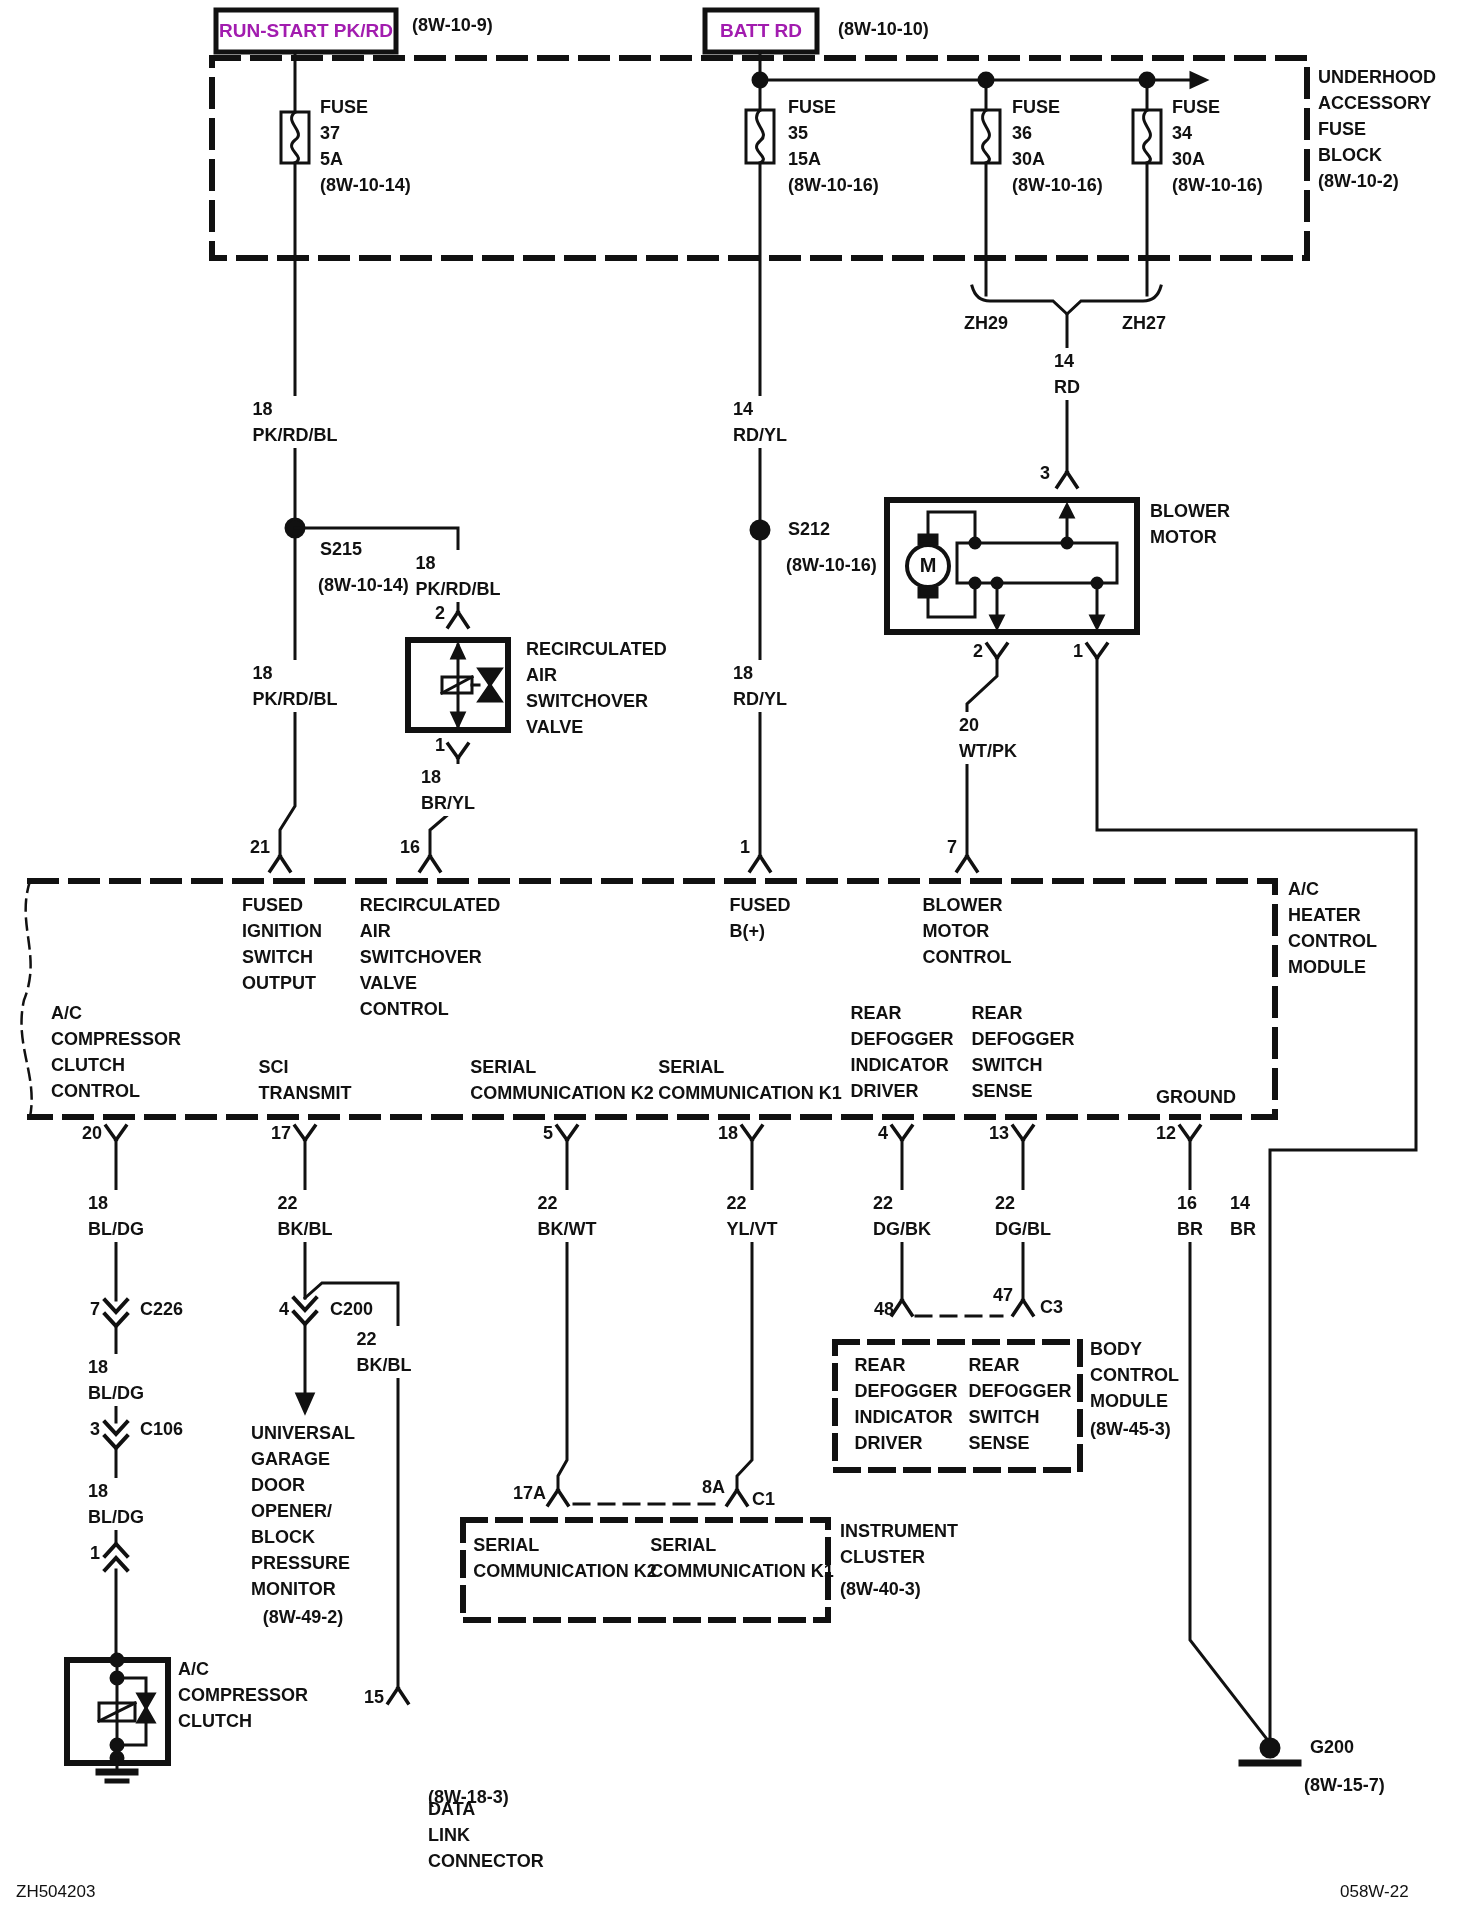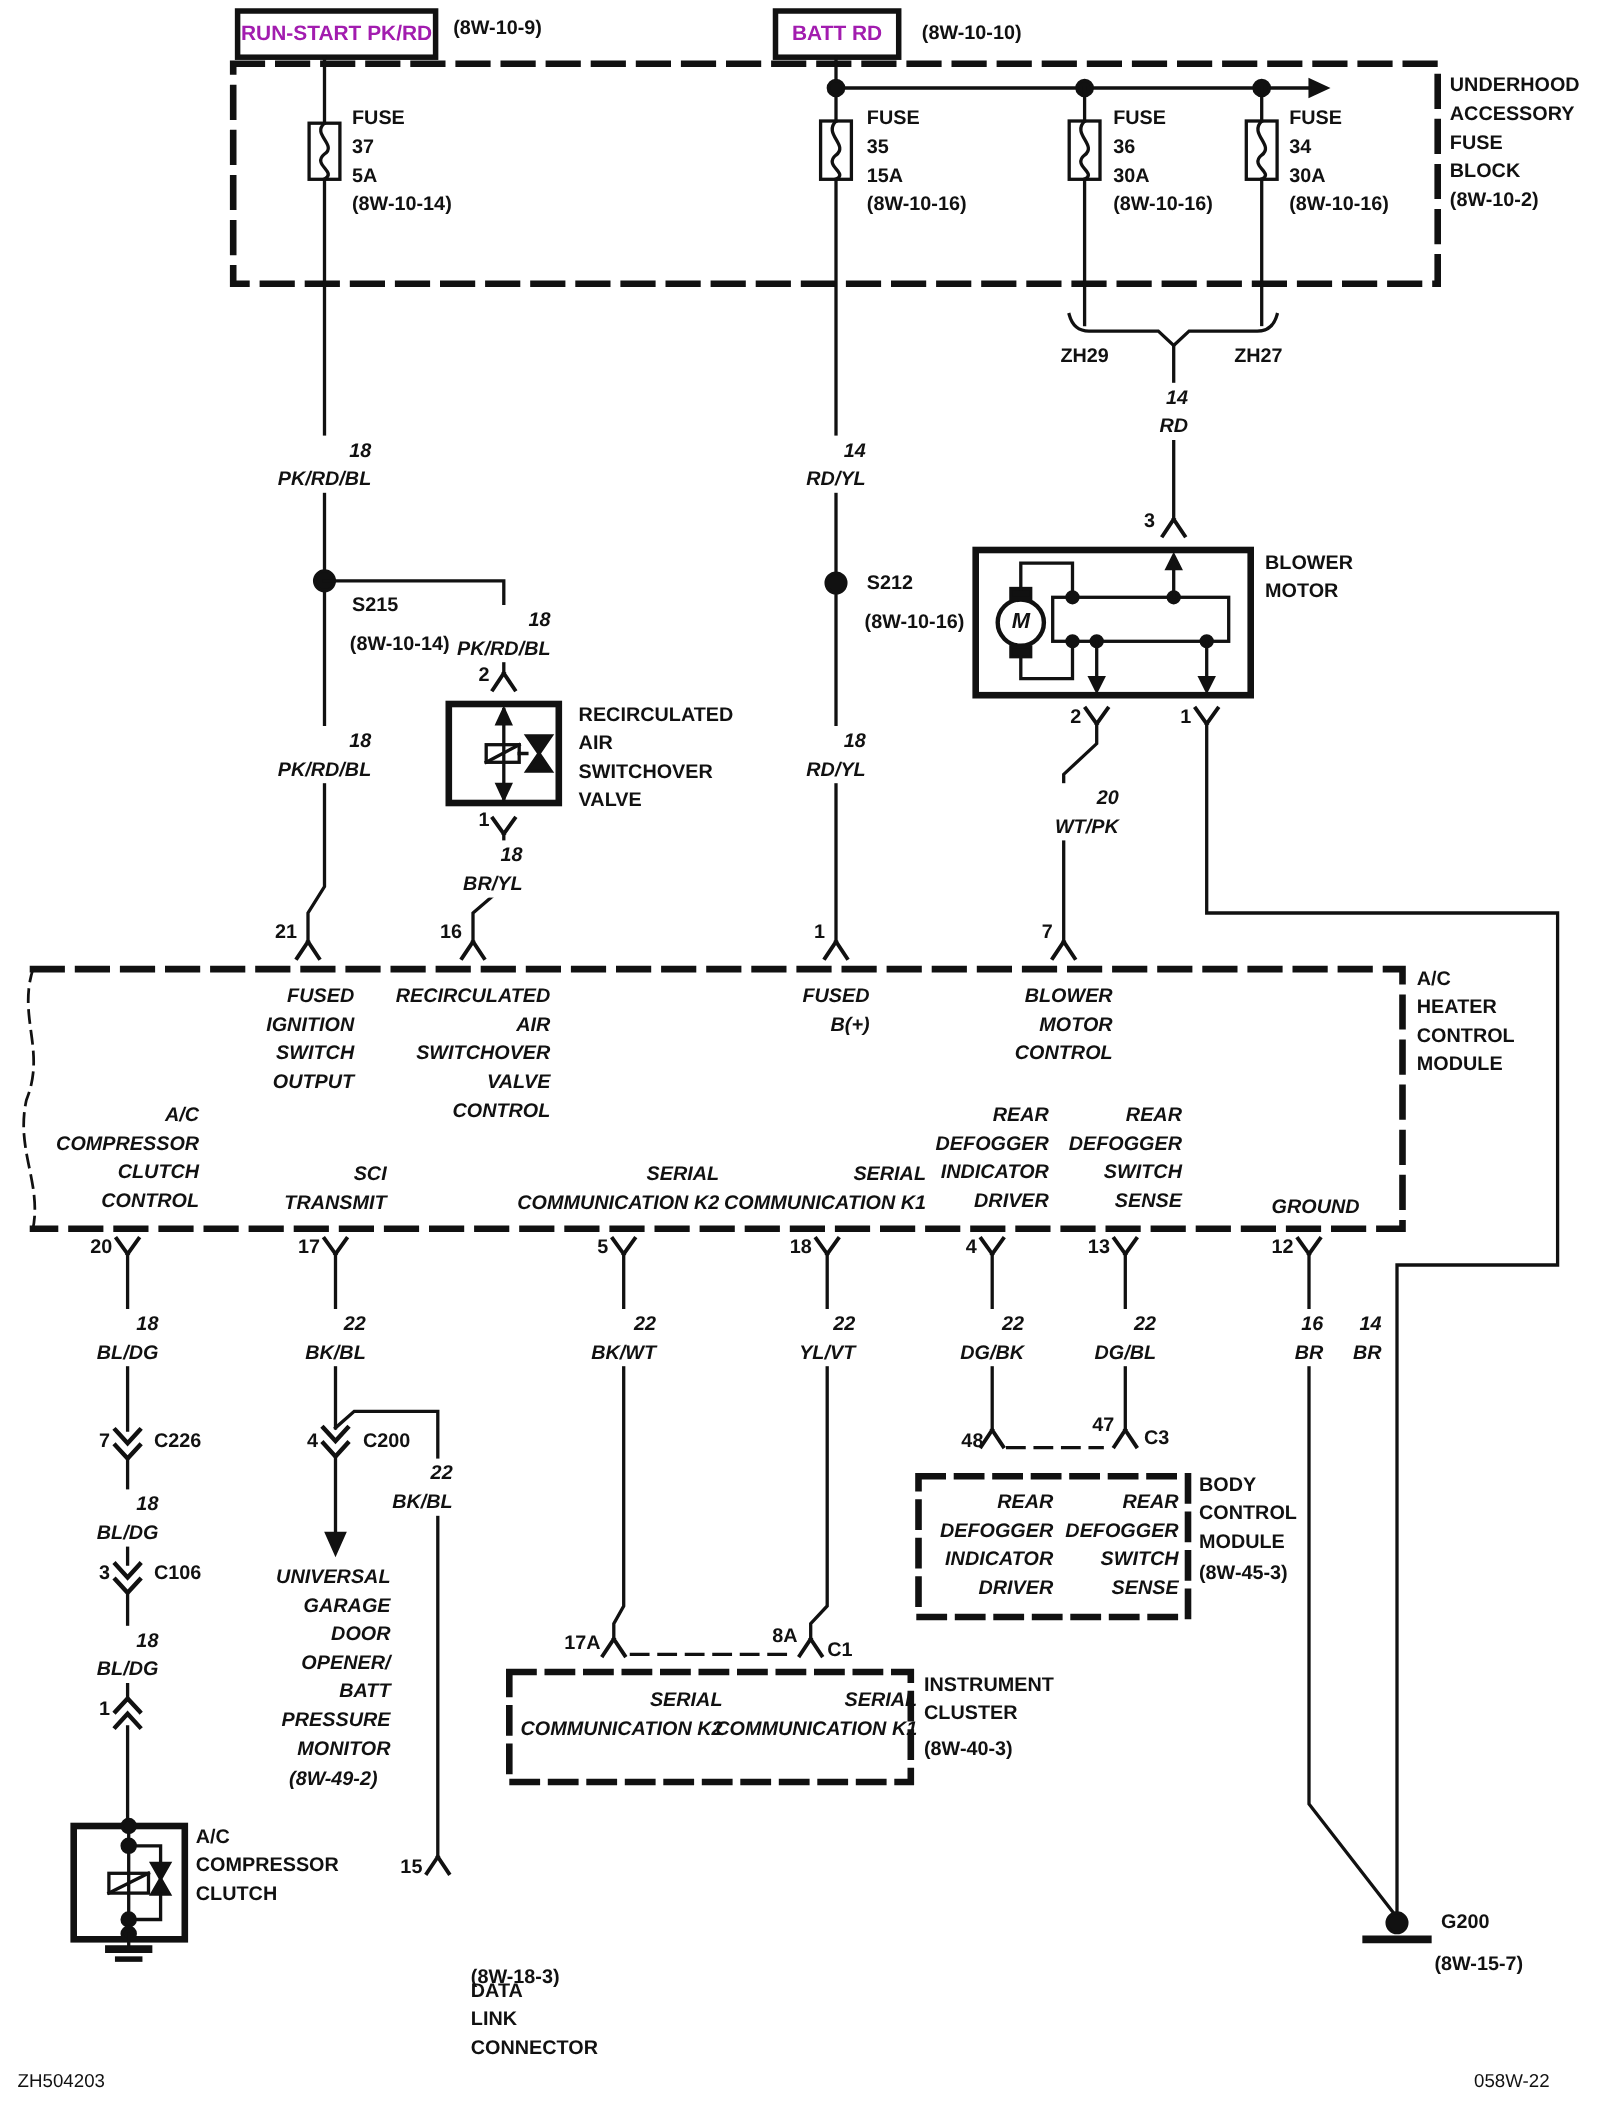--- a/index.html
+++ b/index.html
@@ -1,21 +1,21 @@
 <!DOCTYPE html>
 <html><head>
 <meta charset="utf-8">
 <style>
   html,body{margin:0;padding:0;background:#fff;}
   #page{position:relative;width:1472px;height:1914px;background:#fff;overflow:hidden;
         font-family:"Liberation Sans",sans-serif;color:#111;}
   svg{position:absolute;left:0;top:0;}
   .lbl{position:absolute;font:bold 18px/26px "Liberation Sans",sans-serif;
        white-space:pre-line;color:#111;letter-spacing:0;}
-  .c{transform:translateX(-50%);text-align:right;font-style:italic;}
+  .c{transform:translateX(-50%);text-align:left;}
   .bg{background:#fff;padding:0 3px;}
   .r{text-align:right;}
   .boxlbl{display:flex;align-items:center;justify-content:center;position:absolute;
           font:bold 19px "Liberation Sans",sans-serif;color:#a21caf;}
   .foot{position:absolute;font:normal 17px "Liberation Sans",sans-serif;color:#111;}
 </style>
 </head>
 <body>
 
 <div id="page">
@@ -341,21 +341,21 @@
 <div class="lbl r" style="left:68px;top:1416px;width:32px">3</div>
 <div class="lbl" style="left:140px;top:1416px">C106</div>
 <div class="lbl c bg" style="left:116px;top:1478px">18
 BL/DG</div>
 <div class="lbl r" style="left:68px;top:1540px;width:32px">1</div>
 
 <div class="lbl c" style="left:303px;top:1420px">UNIVERSAL
 GARAGE
 DOOR
 OPENER/
-BATT
+BLOCK
 PRESSURE
 MONITOR</div>
 <div class="lbl c" style="left:303px;top:1604px">(8W-49-2)</div>
 
 <div class="lbl" style="left:178px;top:1656px">A/C
 COMPRESSOR
 CLUTCH</div>
 
 <div class="lbl r" style="left:350px;top:1684px;width:34px">15</div>
 <div class="lbl" style="left:428px;top:1796px">DATA

